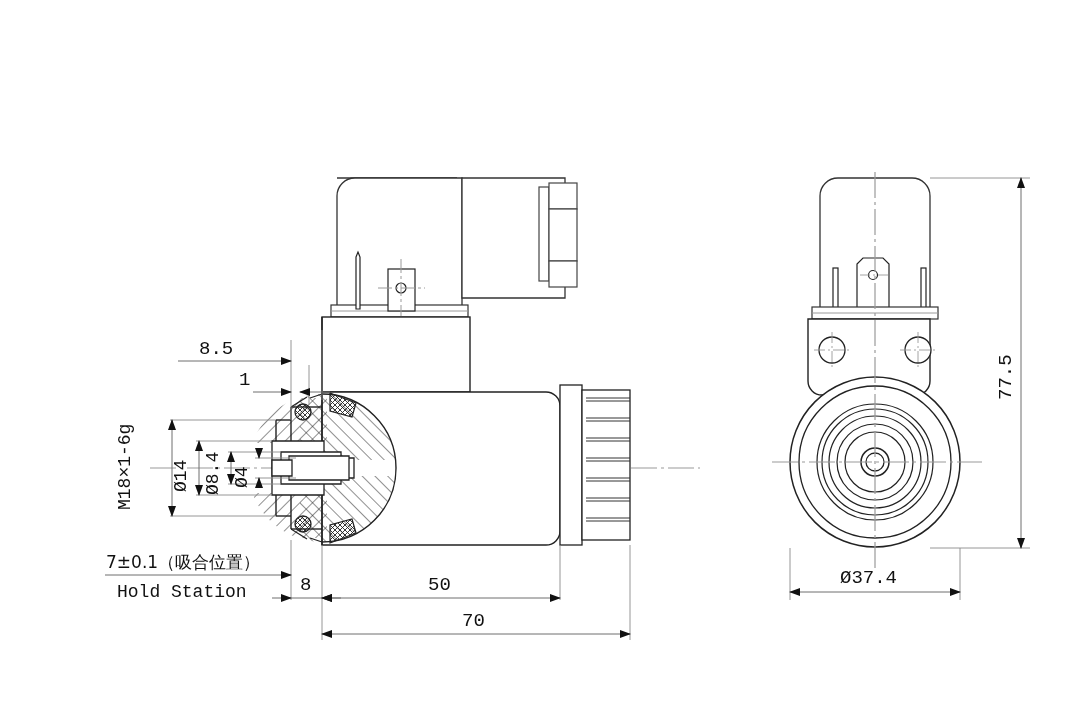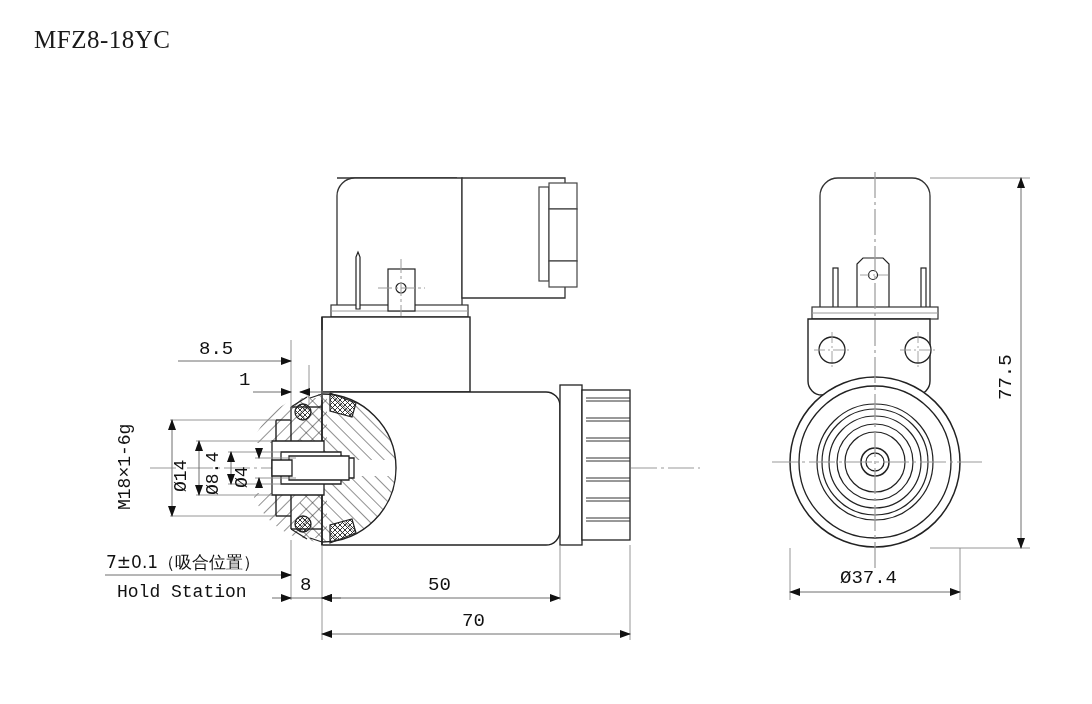--- a/index.html
+++ b/index.html
@@ -43,21 +43,20 @@
     font-family: "DejaVu Sans", sans-serif;
     font-size: 17px;
     fill: #111111;
   }
 </style>
 </head>
 <body>
 
 <div id="page">
 
-  <div id="title">MFZ8-18YC</div>
 
   <svg id="drawing" width="1092" height="704" viewBox="0 0 1092 704">
 
     <defs>
       <marker id="arrIn" markerWidth="11" markerHeight="8" refX="10" refY="4" orient="auto">
         <path d="M0,0 L11,4 L0,8 Z" fill="#111"></path>
       </marker>
       <marker id="arrOut" markerWidth="11" markerHeight="8" refX="1" refY="4" orient="auto">
         <path d="M11,0 L0,4 L11,8 Z" fill="#111"></path>
       </marker>

